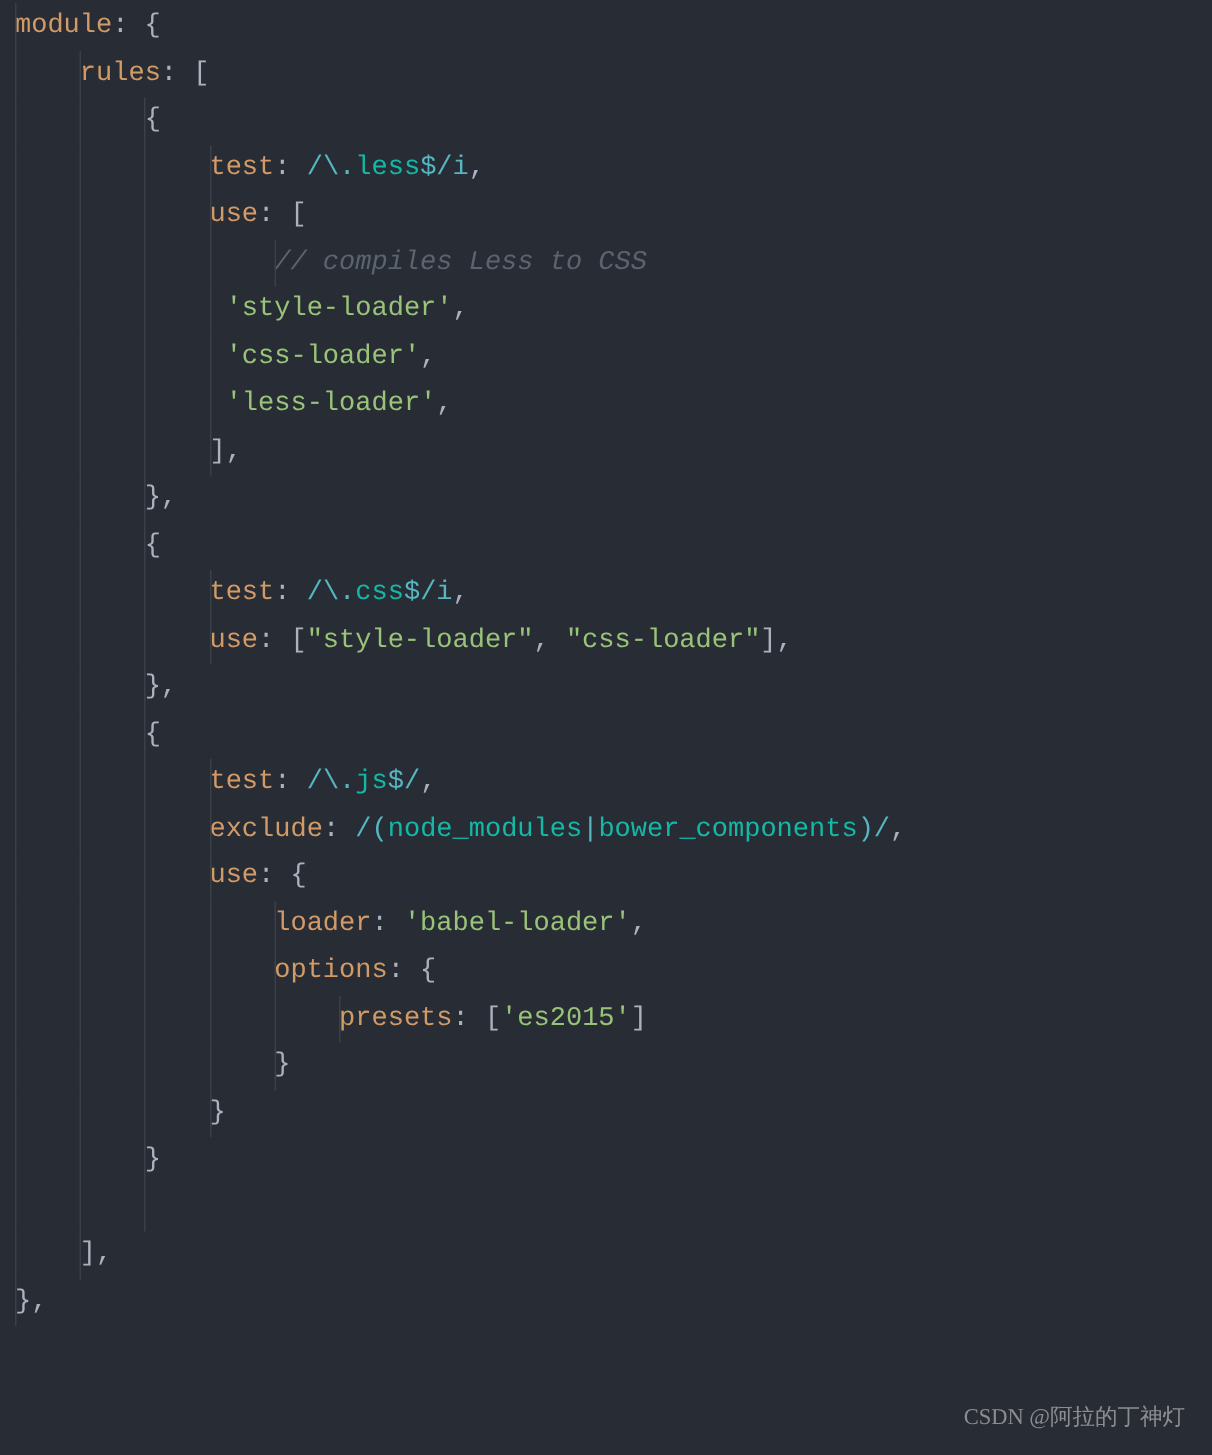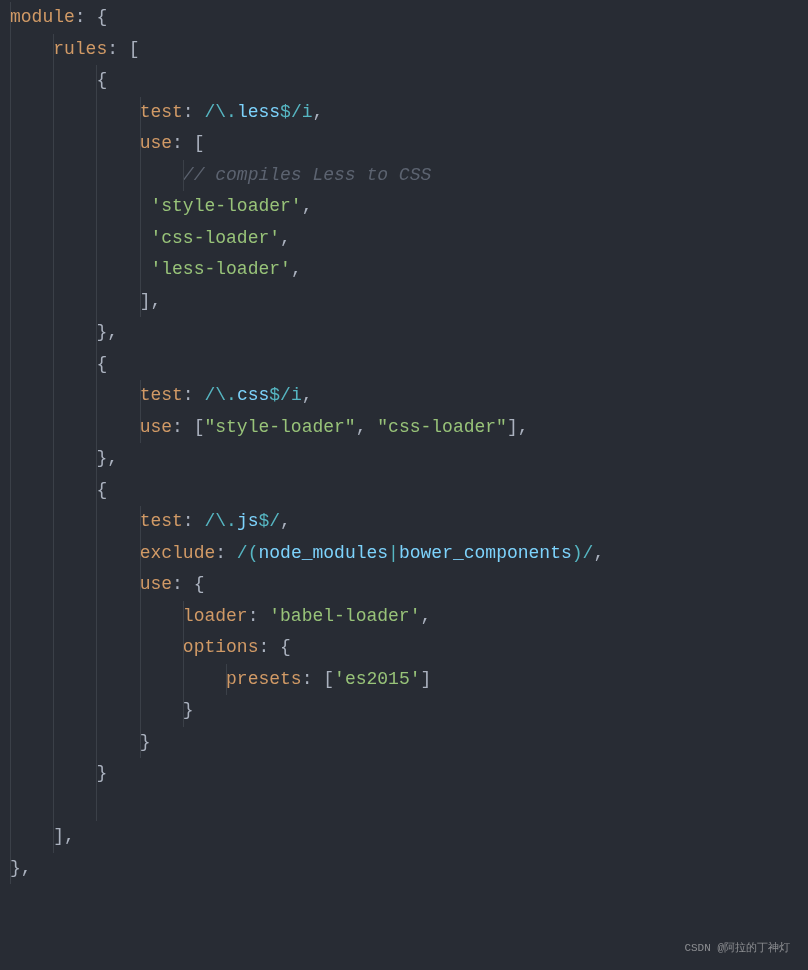--- a/index.html
+++ b/index.html
@@ -30,31 +30,31 @@
     .indent-guide {
       position: absolute;
       left: 0;
       top: 0;
       bottom: 0;
       border-left: 1px solid #3b4048;
     }
     .key { color: #d19a66; }
     .punct { color: #abb2bf; }
     .regex { color: #56b6c2; }
-    .regex-body { color: #7dd3fc; }
+    .regex-body { color: #14b8a6; }
     .regex-escape { color: #56b6c2; }
     .string { color: #98c379; }
     .comment { color: #5c6370; font-style: italic; }
     .watermark {
       position: absolute;
       bottom: 12px;
       right: 18px;
       color: rgba(220, 220, 220, 0.55);
-      font-size: 11px;
-      font-family: Liberation Mono, monospace;
+      font-size: 15px;
+      font-family: Liberation Serif, serif;
     }
   </style>
 </head>
 <body>
 
 <div class="code-container" id="code-root"><div class="line"><span class="indent-guide" style="left: 10px;"></span><span></span><span class="key">module</span><span class="punct">: {</span></div><div class="line"><span class="indent-guide" style="left: 10px;"></span><span class="indent-guide" style="left: 53.2px;"></span><span>    </span><span class="key">rules</span><span class="punct">: [</span></div><div class="line"><span class="indent-guide" style="left: 10px;"></span><span class="indent-guide" style="left: 53.2px;"></span><span class="indent-guide" style="left: 96.4px;"></span><span>        </span><span class="punct">{</span></div><div class="line"><span class="indent-guide" style="left: 10px;"></span><span class="indent-guide" style="left: 53.2px;"></span><span class="indent-guide" style="left: 96.4px;"></span><span class="indent-guide" style="left: 139.6px;"></span><span>            </span><span class="key">test</span><span class="punct">: </span><span class="regex">/</span><span class="regex-escape">\.</span><span class="regex-body">less</span><span class="regex-escape">$</span><span class="regex">/i</span><span class="punct">,</span></div><div class="line"><span class="indent-guide" style="left: 10px;"></span><span class="indent-guide" style="left: 53.2px;"></span><span class="indent-guide" style="left: 96.4px;"></span><span class="indent-guide" style="left: 139.6px;"></span><span>            </span><span class="key">use</span><span class="punct">: [</span></div><div class="line"><span class="indent-guide" style="left: 10px;"></span><span class="indent-guide" style="left: 53.2px;"></span><span class="indent-guide" style="left: 96.4px;"></span><span class="indent-guide" style="left: 139.6px;"></span><span class="indent-guide" style="left: 182.8px;"></span><span>                </span><span class="comment">// compiles Less to CSS</span></div><div class="line"><span class="indent-guide" style="left: 10px;"></span><span class="indent-guide" style="left: 53.2px;"></span><span class="indent-guide" style="left: 96.4px;"></span><span class="indent-guide" style="left: 139.6px;"></span><span>             </span><span class="string">'style-loader'</span><span class="punct">,</span></div><div class="line"><span class="indent-guide" style="left: 10px;"></span><span class="indent-guide" style="left: 53.2px;"></span><span class="indent-guide" style="left: 96.4px;"></span><span class="indent-guide" style="left: 139.6px;"></span><span>             </span><span class="string">'css-loader'</span><span class="punct">,</span></div><div class="line"><span class="indent-guide" style="left: 10px;"></span><span class="indent-guide" style="left: 53.2px;"></span><span class="indent-guide" style="left: 96.4px;"></span><span class="indent-guide" style="left: 139.6px;"></span><span>             </span><span class="string">'less-loader'</span><span class="punct">,</span></div><div class="line"><span class="indent-guide" style="left: 10px;"></span><span class="indent-guide" style="left: 53.2px;"></span><span class="indent-guide" style="left: 96.4px;"></span><span class="indent-guide" style="left: 139.6px;"></span><span>            </span><span class="punct">],</span></div><div class="line"><span class="indent-guide" style="left: 10px;"></span><span class="indent-guide" style="left: 53.2px;"></span><span class="indent-guide" style="left: 96.4px;"></span><span>        </span><span class="punct">},</span></div><div class="line"><span class="indent-guide" style="left: 10px;"></span><span class="indent-guide" style="left: 53.2px;"></span><span class="indent-guide" style="left: 96.4px;"></span><span>        </span><span class="punct">{</span></div><div class="line"><span class="indent-guide" style="left: 10px;"></span><span class="indent-guide" style="left: 53.2px;"></span><span class="indent-guide" style="left: 96.4px;"></span><span class="indent-guide" style="left: 139.6px;"></span><span>            </span><span class="key">test</span><span class="punct">: </span><span class="regex">/</span><span class="regex-escape">\.</span><span class="regex-body">css</span><span class="regex-escape">$</span><span class="regex">/i</span><span class="punct">,</span></div><div class="line"><span class="indent-guide" style="left: 10px;"></span><span class="indent-guide" style="left: 53.2px;"></span><span class="indent-guide" style="left: 96.4px;"></span><span class="indent-guide" style="left: 139.6px;"></span><span>            </span><span class="key">use</span><span class="punct">: [</span><span class="string">"style-loader"</span><span class="punct">, </span><span class="string">"css-loader"</span><span class="punct">],</span></div><div class="line"><span class="indent-guide" style="left: 10px;"></span><span class="indent-guide" style="left: 53.2px;"></span><span class="indent-guide" style="left: 96.4px;"></span><span>        </span><span class="punct">},</span></div><div class="line"><span class="indent-guide" style="left: 10px;"></span><span class="indent-guide" style="left: 53.2px;"></span><span class="indent-guide" style="left: 96.4px;"></span><span>        </span><span class="punct">{</span></div><div class="line"><span class="indent-guide" style="left: 10px;"></span><span class="indent-guide" style="left: 53.2px;"></span><span class="indent-guide" style="left: 96.4px;"></span><span class="indent-guide" style="left: 139.6px;"></span><span>            </span><span class="key">test</span><span class="punct">: </span><span class="regex">/</span><span class="regex-escape">\.</span><span class="regex-body">js</span><span class="regex-escape">$</span><span class="regex">/</span><span class="punct">,</span></div><div class="line"><span class="indent-guide" style="left: 10px;"></span><span class="indent-guide" style="left: 53.2px;"></span><span class="indent-guide" style="left: 96.4px;"></span><span class="indent-guide" style="left: 139.6px;"></span><span>            </span><span class="key">exclude</span><span class="punct">: </span><span class="regex">/</span><span class="regex-escape">(</span><span class="regex-body">node_modules</span><span class="regex-escape">|</span><span class="regex-body">bower_components</span><span class="regex-escape">)</span><span class="regex">/</span><span class="punct">,</span></div><div class="line"><span class="indent-guide" style="left: 10px;"></span><span class="indent-guide" style="left: 53.2px;"></span><span class="indent-guide" style="left: 96.4px;"></span><span class="indent-guide" style="left: 139.6px;"></span><span>            </span><span class="key">use</span><span class="punct">: {</span></div><div class="line"><span class="indent-guide" style="left: 10px;"></span><span class="indent-guide" style="left: 53.2px;"></span><span class="indent-guide" style="left: 96.4px;"></span><span class="indent-guide" style="left: 139.6px;"></span><span class="indent-guide" style="left: 182.8px;"></span><span>                </span><span class="key">loader</span><span class="punct">: </span><span class="string">'babel-loader'</span><span class="punct">,</span></div><div class="line"><span class="indent-guide" style="left: 10px;"></span><span class="indent-guide" style="left: 53.2px;"></span><span class="indent-guide" style="left: 96.4px;"></span><span class="indent-guide" style="left: 139.6px;"></span><span class="indent-guide" style="left: 182.8px;"></span><span>                </span><span class="key">options</span><span class="punct">: {</span></div><div class="line"><span class="indent-guide" style="left: 10px;"></span><span class="indent-guide" style="left: 53.2px;"></span><span class="indent-guide" style="left: 96.4px;"></span><span class="indent-guide" style="left: 139.6px;"></span><span class="indent-guide" style="left: 182.8px;"></span><span class="indent-guide" style="left: 226px;"></span><span>                    </span><span class="key">presets</span><span class="punct">: [</span><span class="string">'es2015'</span><span class="punct">]</span></div><div class="line"><span class="indent-guide" style="left: 10px;"></span><span class="indent-guide" style="left: 53.2px;"></span><span class="indent-guide" style="left: 96.4px;"></span><span class="indent-guide" style="left: 139.6px;"></span><span class="indent-guide" style="left: 182.8px;"></span><span>                </span><span class="punct">}</span></div><div class="line"><span class="indent-guide" style="left: 10px;"></span><span class="indent-guide" style="left: 53.2px;"></span><span class="indent-guide" style="left: 96.4px;"></span><span class="indent-guide" style="left: 139.6px;"></span><span>            </span><span class="punct">}</span></div><div class="line"><span class="indent-guide" style="left: 10px;"></span><span class="indent-guide" style="left: 53.2px;"></span><span class="indent-guide" style="left: 96.4px;"></span><span>        </span><span class="punct">}</span></div><div class="line"><span class="indent-guide" style="left: 10px;"></span><span class="indent-guide" style="left: 53.2px;"></span><span class="indent-guide" style="left: 96.4px;"></span><span>        </span><span class="punct"></span></div><div class="line"><span class="indent-guide" style="left: 10px;"></span><span class="indent-guide" style="left: 53.2px;"></span><span>    </span><span class="punct">],</span></div><div class="line"><span class="indent-guide" style="left: 10px;"></span><span></span><span class="punct">},</span></div></div>
 
 <div class="watermark">CSDN @阿拉的丁神灯</div>
 
 </body></html>

